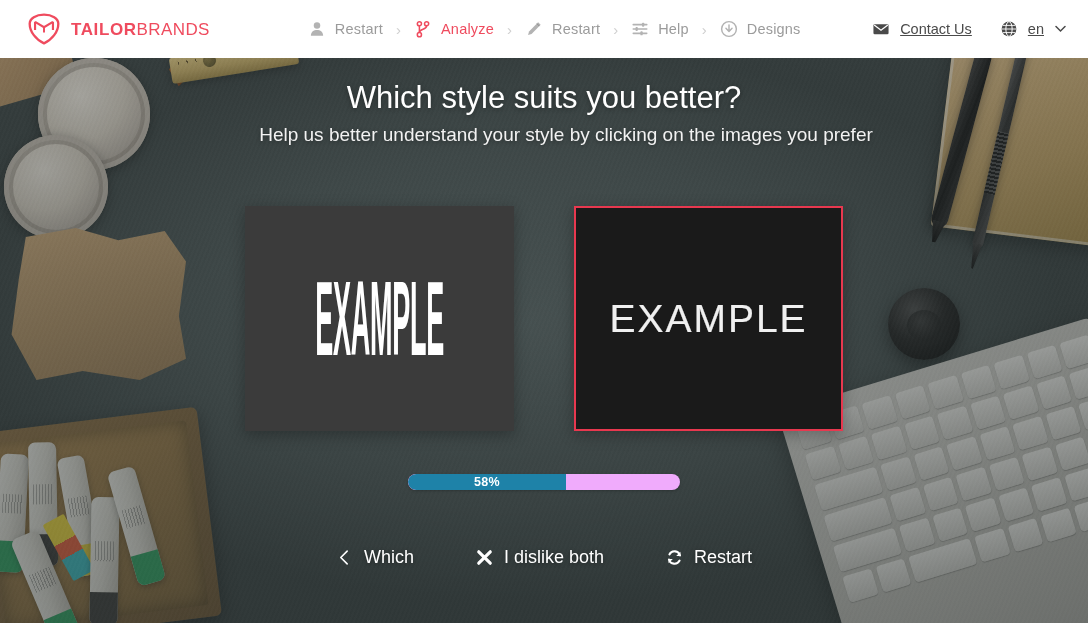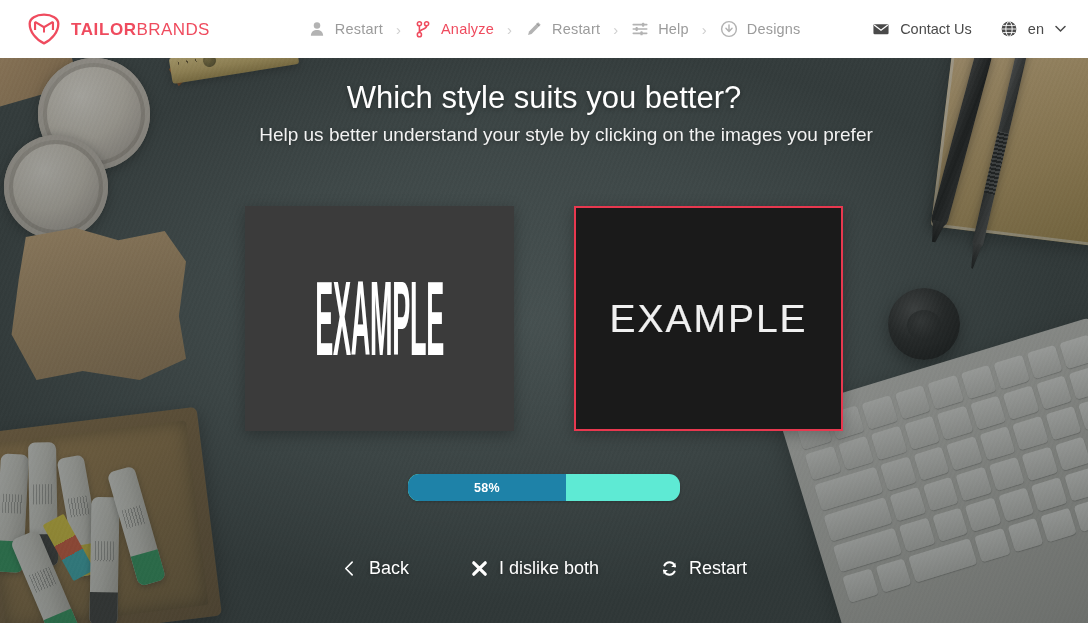--- a/index.html
+++ b/index.html
@@ -221,21 +221,21 @@
 
   .steps { display: flex; align-items: center; margin-left: 98px; }
   .step { display: flex; align-items: center; gap: 9px; cursor: pointer; }
   .step-label { font-size: 14.5px; color: #9b9b9b; letter-spacing: .2px; }
   .step.active .step-label { color: #ef4b5e; }
   .step-ico { width: 18px; height: 18px; display: block; }
   .step-sep { margin: 0 13px 0 13px; color: #cfcfcf; font-size: 15px; line-height: 1; }
 
   .header-right { margin-left: auto; margin-right: 22px; display: flex; align-items: center; gap: 28px; }
   .hr-item { display: flex; align-items: center; gap: 10px; cursor: pointer; }
-  .hr-label { font-size: 14.5px; color: #4a4a4a; }
+  .hr-label { font-size: 14.5px; color: #4a4a4a; text-decoration: underline; }
   .hr-ico { width: 18px; height: 18px; display: block; }
   .caret { font-size: 11px; color: #4a4a4a; margin-left: 1px; }
 
   
   .main { position: absolute; inset: 58px 0 0 0; z-index: 30; }
 
   .title {
     text-align: center; color: #fff; font-size: 31px; font-weight: 400;
     margin-top: 22px; text-shadow: 0 1px 5px rgba(0,0,0,.35);
   }
@@ -262,22 +262,22 @@
   }
   .ex-thin {
     color: #f0f0f0; font-size: 39px; font-weight: 300; letter-spacing: 2px;
     white-space: nowrap; font-family: "Liberation Sans", sans-serif;
     -webkit-text-stroke: .2px #f0f0f0;
   }
 
   
   .progress-wrap { display: flex; justify-content: center; margin-top: 43px; }
   .progress {
-    width: 272px; height: 27px; border-radius: 11px;
-    background: #5eead4; overflow: hidden; position: relative;
+    width: 272px; height: 16px; border-radius: 11px;
+    background: #f0abfc; overflow: hidden; position: relative;
     box-shadow: 0 1px 3px rgba(0,0,0,.22);
   }
   .progress-fill {
     height: 100%; background: #1e82a8; border-radius: 11px 0 0 11px;
     display: flex; align-items: center; justify-content: center;
   }
   .progress-text { color: #fff; font-size: 12.5px; font-weight: 700; letter-spacing: .3px; }
 
   
   .actions { display: flex; justify-content: center; align-items: center; gap: 62px; margin-top: 57px; }
@@ -495,21 +495,21 @@
         </div>
       </div>
     </div>
 
     <div class="actions">
 
       <div class="action">
         <svg class="action-ico" viewBox="0 0 16 16">
           <path d="M10.5 2 L4.5 8 L10.5 14" fill="none" stroke="#fff" stroke-width="1.5" stroke-linecap="round" stroke-linejoin="round"></path>
         </svg>
-        <span class="action-label">Back</span>
+        <span class="action-label">Which</span>
       </div>
 
       <div class="action">
         <svg class="action-ico" viewBox="0 0 16 16">
           <path d="M2.6 2.6 L13.4 13.4 M13.4 2.6 L2.6 13.4" fill="none" stroke="#fff" stroke-width="3" stroke-linecap="round"></path>
         </svg>
         <span class="action-label">I dislike both</span>
       </div>
 
       <div class="action">

